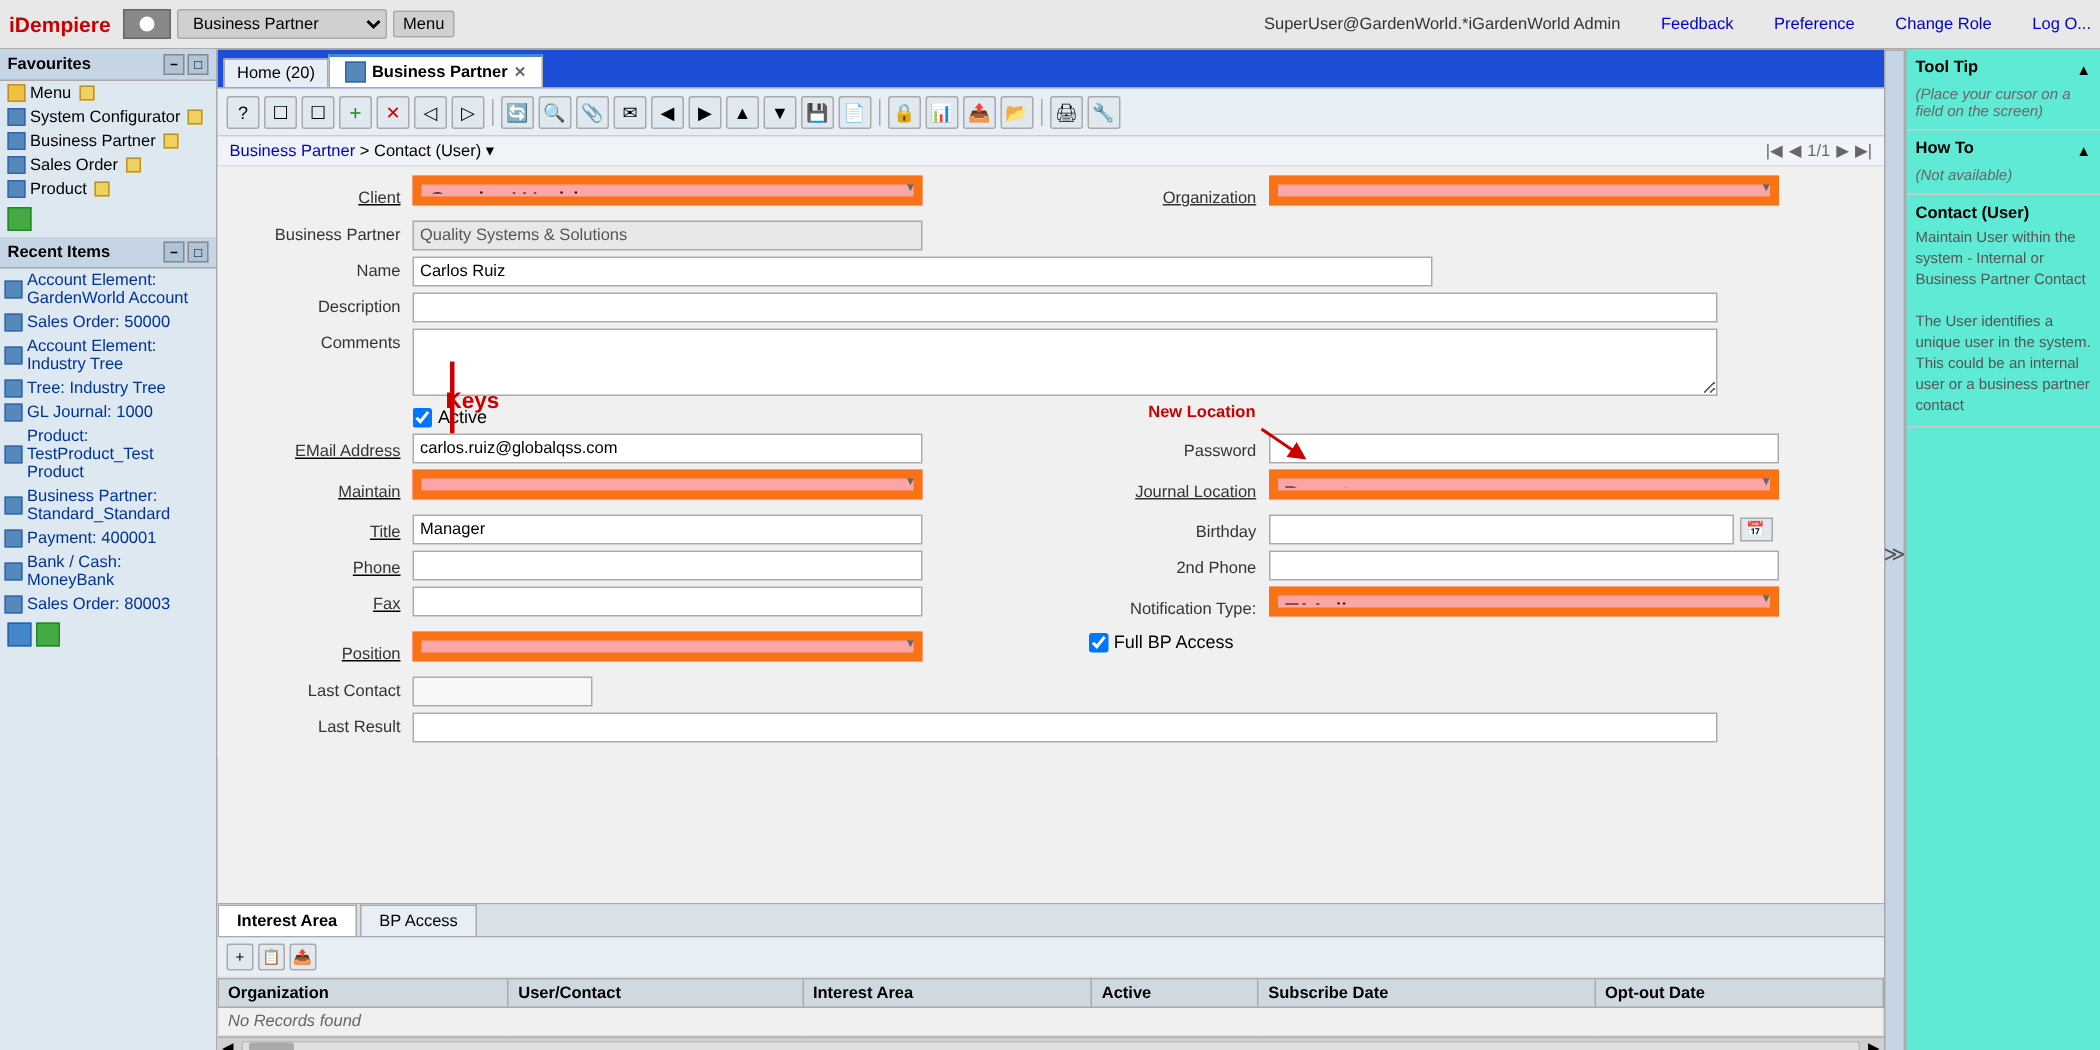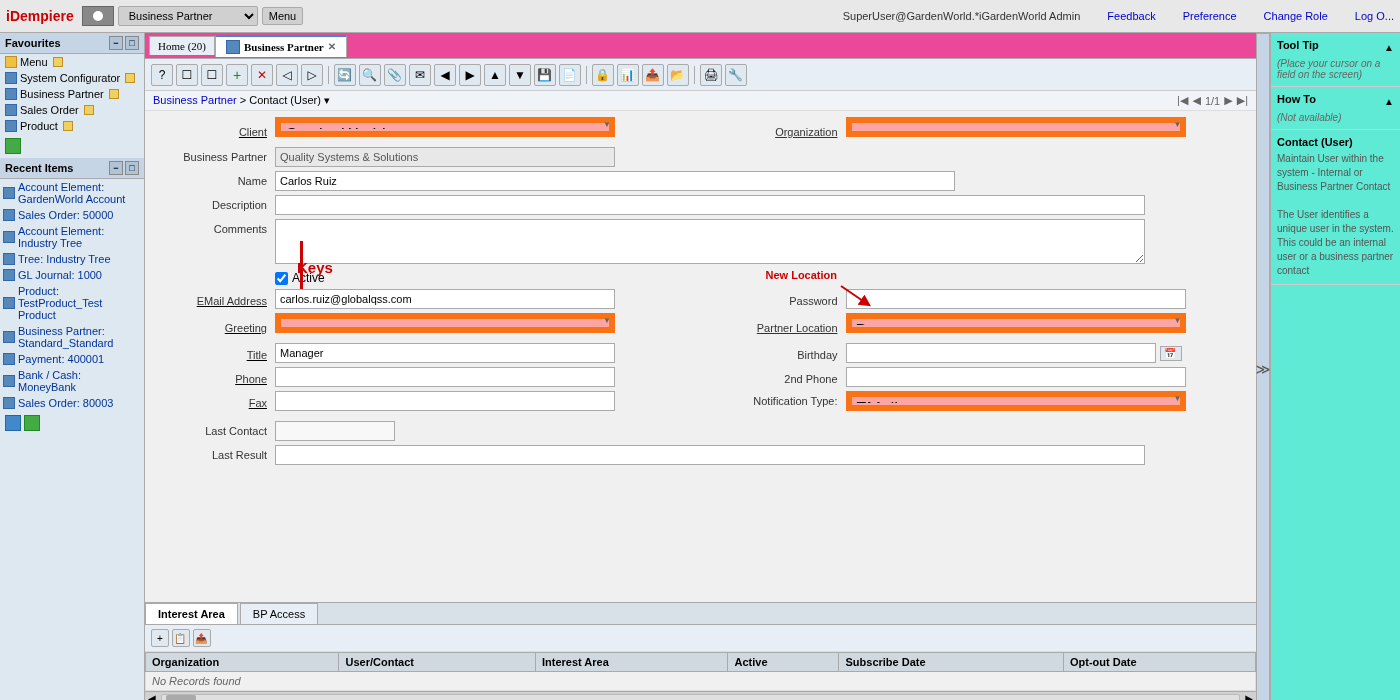--- a/index.html
+++ b/index.html
@@ -25,21 +25,21 @@
     .sidebar-icon-sm { width: 12px; height: 12px; display: inline-block; flex-shrink: 0; }
     .folder-icon { background: #f0c040; border: 1px solid #c09020; }
     .doc-icon { background: #5588bb; border: 1px solid #3366aa; }
     .recent-item { padding: 2px 3px; font-size: 11px; cursor: pointer; display: flex; align-items: center; gap: 3px; color: #003399; }
     .bottom-icons { display: flex; gap: 3px; padding: 4px 5px; }
 
     
     #content { flex: 1; display: flex; flex-direction: column; overflow: hidden; }
 
     
-    #tabs { display: flex; align-items: center; background: #ec4899; border-bottom: 1px solid #aaa; height: 26px; padding: 0 4px; font-family: Liberation Serif, serif; }
+    #tabs { display: flex; align-items: flex-end; background: #1d4ed8; border-bottom: 1px solid #aaa; height: 26px; padding: 0 4px; }
     .tab { padding: 3px 10px; font-size: 11px; border: 1px solid #aaa; border-bottom: none; background: #e8eef5; cursor: pointer; margin-right: 2px; display: flex; align-items: center; gap: 4px; }
     .tab.active { background: #ffffff; font-weight: bold; border-top: 2px solid #4488cc; }
     .tab-close { font-size: 10px; color: #666; cursor: pointer; }
     .tab-home { padding: 3px 8px; font-size: 11px; background: #e8eef5; border: 1px solid #aaa; border-bottom: none; cursor: pointer; }
 
     
     #toolbar { display: flex; align-items: center; background: #e8eef5; border-bottom: 1px solid #ccc; padding: 3px 6px; gap: 3px; height: 32px; }
     .toolbar-btn { width: 22px; height: 22px; background: #e0e8f0; border: 1px solid #aaa; display: flex; align-items: center; justify-content: center; cursor: pointer; font-size: 12px; border-radius: 2px; }
     .toolbar-sep { width: 1px; height: 18px; background: #aaa; margin: 0 2px; }
     .toolbar-btn.red { color: #cc0000; }
@@ -359,31 +359,31 @@
               </svg>
               <div class="form-label">Password</div>
               <div class="form-value">
                 <input type="password" class="form-input" value="" style="width: 340px;">
               </div>
             </div>
           </div>
 
           <div class="form-row two-col">
             <div class="col-left" style="display:flex;align-items:center;">
-              <div class="form-label">Greeting</div>
+              <div class="form-label">Maintain</div>
               <div class="form-value">
                 <div class="select-wrapper" style="width:340px;">
                   <select class="form-select">
                     <option></option>
                   </select>
                 </div>
               </div>
             </div>
             <div class="col-right" style="display:flex;align-items:center;">
-              <div class="form-label form-label-underline">Partner Location</div>
+              <div class="form-label form-label-underline">Journal Location</div>
               <div class="form-value">
                 <div class="select-wrapper" style="width:340px;">
                   <select class="form-select">
                     <option>Bogota</option>
                   </select>
                 </div>
               </div>
             </div>
           </div>
 
@@ -418,32 +418,48 @@
             </div>
           </div>
 
           <div class="form-row two-col">
             <div class="col-left" style="display:flex;align-items:center;">
               <div class="form-label">Fax</div>
               <div class="form-value">
                 <input type="text" class="form-input" value="" style="width: 340px;">
               </div>
             </div>
-            <div class="col-right" style="display:flex;align-items:flex-start;">
+            <div class="col-right" style="display:flex;align-items:center;">
               <div class="form-label">Notification Type:</div>
               <div class="form-value">
                 <div class="select-wrapper" style="width:340px;">
                   <select class="form-select">
                     <option>EMail</option>
                   </select>
                 </div>
               </div>
             </div>
           </div>
 
+          <div class="form-row two-col">
+            <div class="col-left" style="display:flex;align-items:center;">
+              <div class="form-label">Position</div>
+              <div class="form-value">
+                <div class="select-wrapper" style="width:340px;">
+                  <select class="form-select">
+                    <option></option>
+                  </select>
+                </div>
+              </div>
+            </div>
+            <div class="col-right" style="display:flex;align-items:center;gap:4px;">
+              <input type="checkbox" checked="" style="">
+              <span>Full BP Access</span>
+            </div>
+          </div>
 
 
           <div class="form-row">
             <div class="form-label">Last Contact</div>
             <div class="form-value">
               <input type="text" class="form-input" value="" style="width: 120px; background: rgb(248, 248, 248);">
             </div>
           </div>
 
           <div class="form-row">

